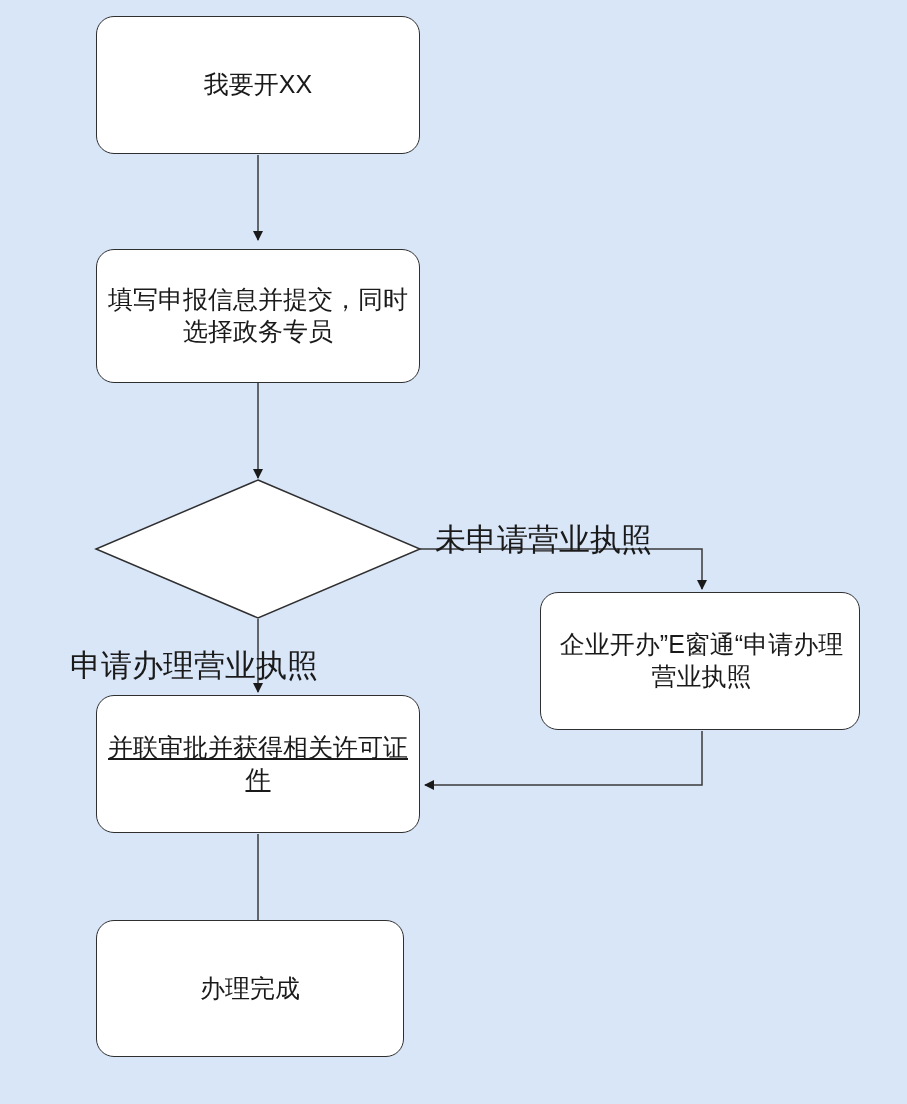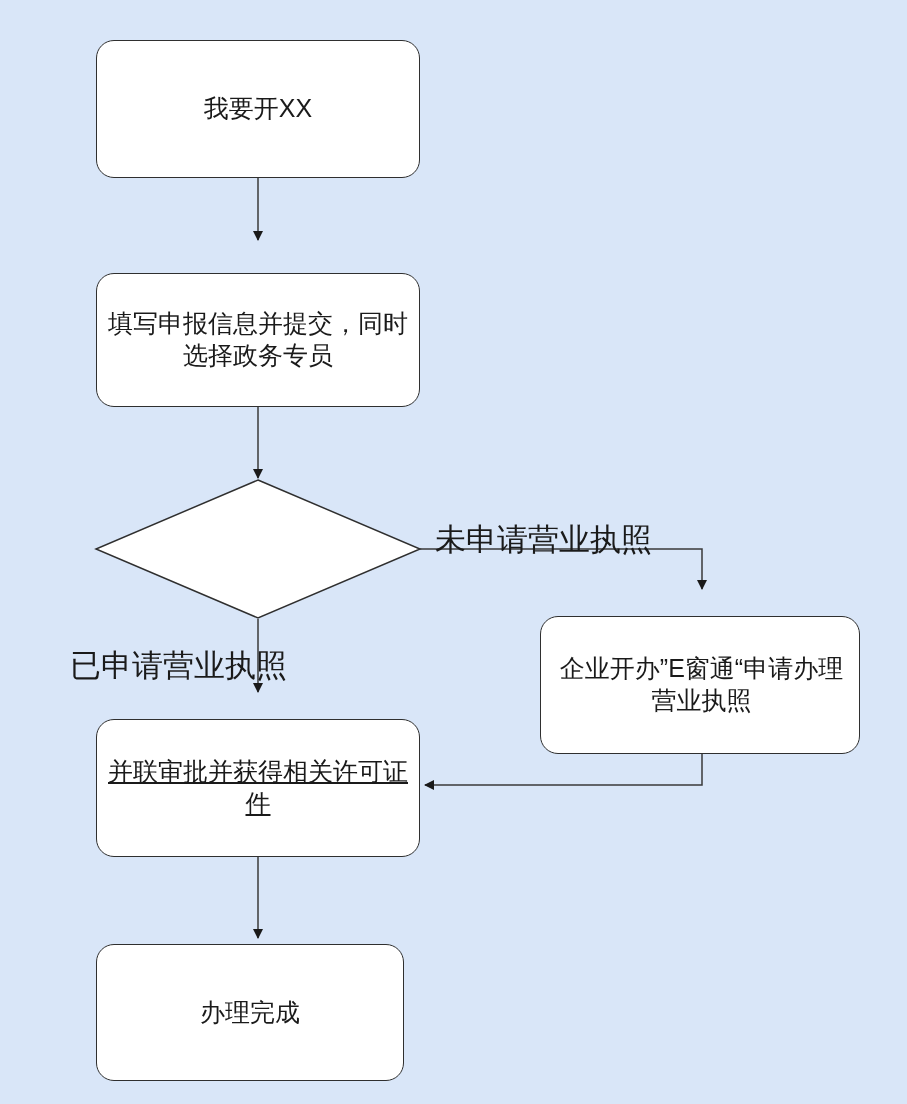--- a/index.html
+++ b/index.html
@@ -28,21 +28,20 @@
     background: #ffffff;
     border: 1.5px solid #2f2f2f;
     border-radius: 18px;
     display: flex;
     align-items: center;
     justify-content: center;
     text-align: center;
     font-size: 25px;
     line-height: 1.27;
     padding: 0 4px;
-    margin-top: 24px;
   }
   .node-label {
     display: block;
   }
   #node-start           { left: 96px;  top: 16px;  width: 324px; height: 138px; }
   #node-fill-info       { left: 96px;  top: 249px; width: 324px; height: 134px; align-items: center; }
   #node-ewindow         { left: 540px; top: 592px; width: 320px; height: 138px; padding-left: 7px; }
   #node-parallel        { left: 96px;  top: 695px; width: 324px; height: 138px; text-decoration: underline; }
   #node-done            { left: 96px;  top: 920px; width: 308px; height: 137px; }
   #decision-label {
@@ -102,15 +101,15 @@
 
   <div class="node" id="node-parallel">
     <span class="node-label">并联审批并获得相关许可证件</span>
   </div>
 
   <div class="node" id="node-done">
     <span class="node-label">办理完成</span>
   </div>
 
   <div class="edge-label" id="label-no-license">未申请营业执照</div>
-  <div class="edge-label" id="label-has-license">已申请营业执照</div>
+  <div class="edge-label" id="label-has-license">申请办理营业执照</div>
 
 </div>
 
 </body></html>

